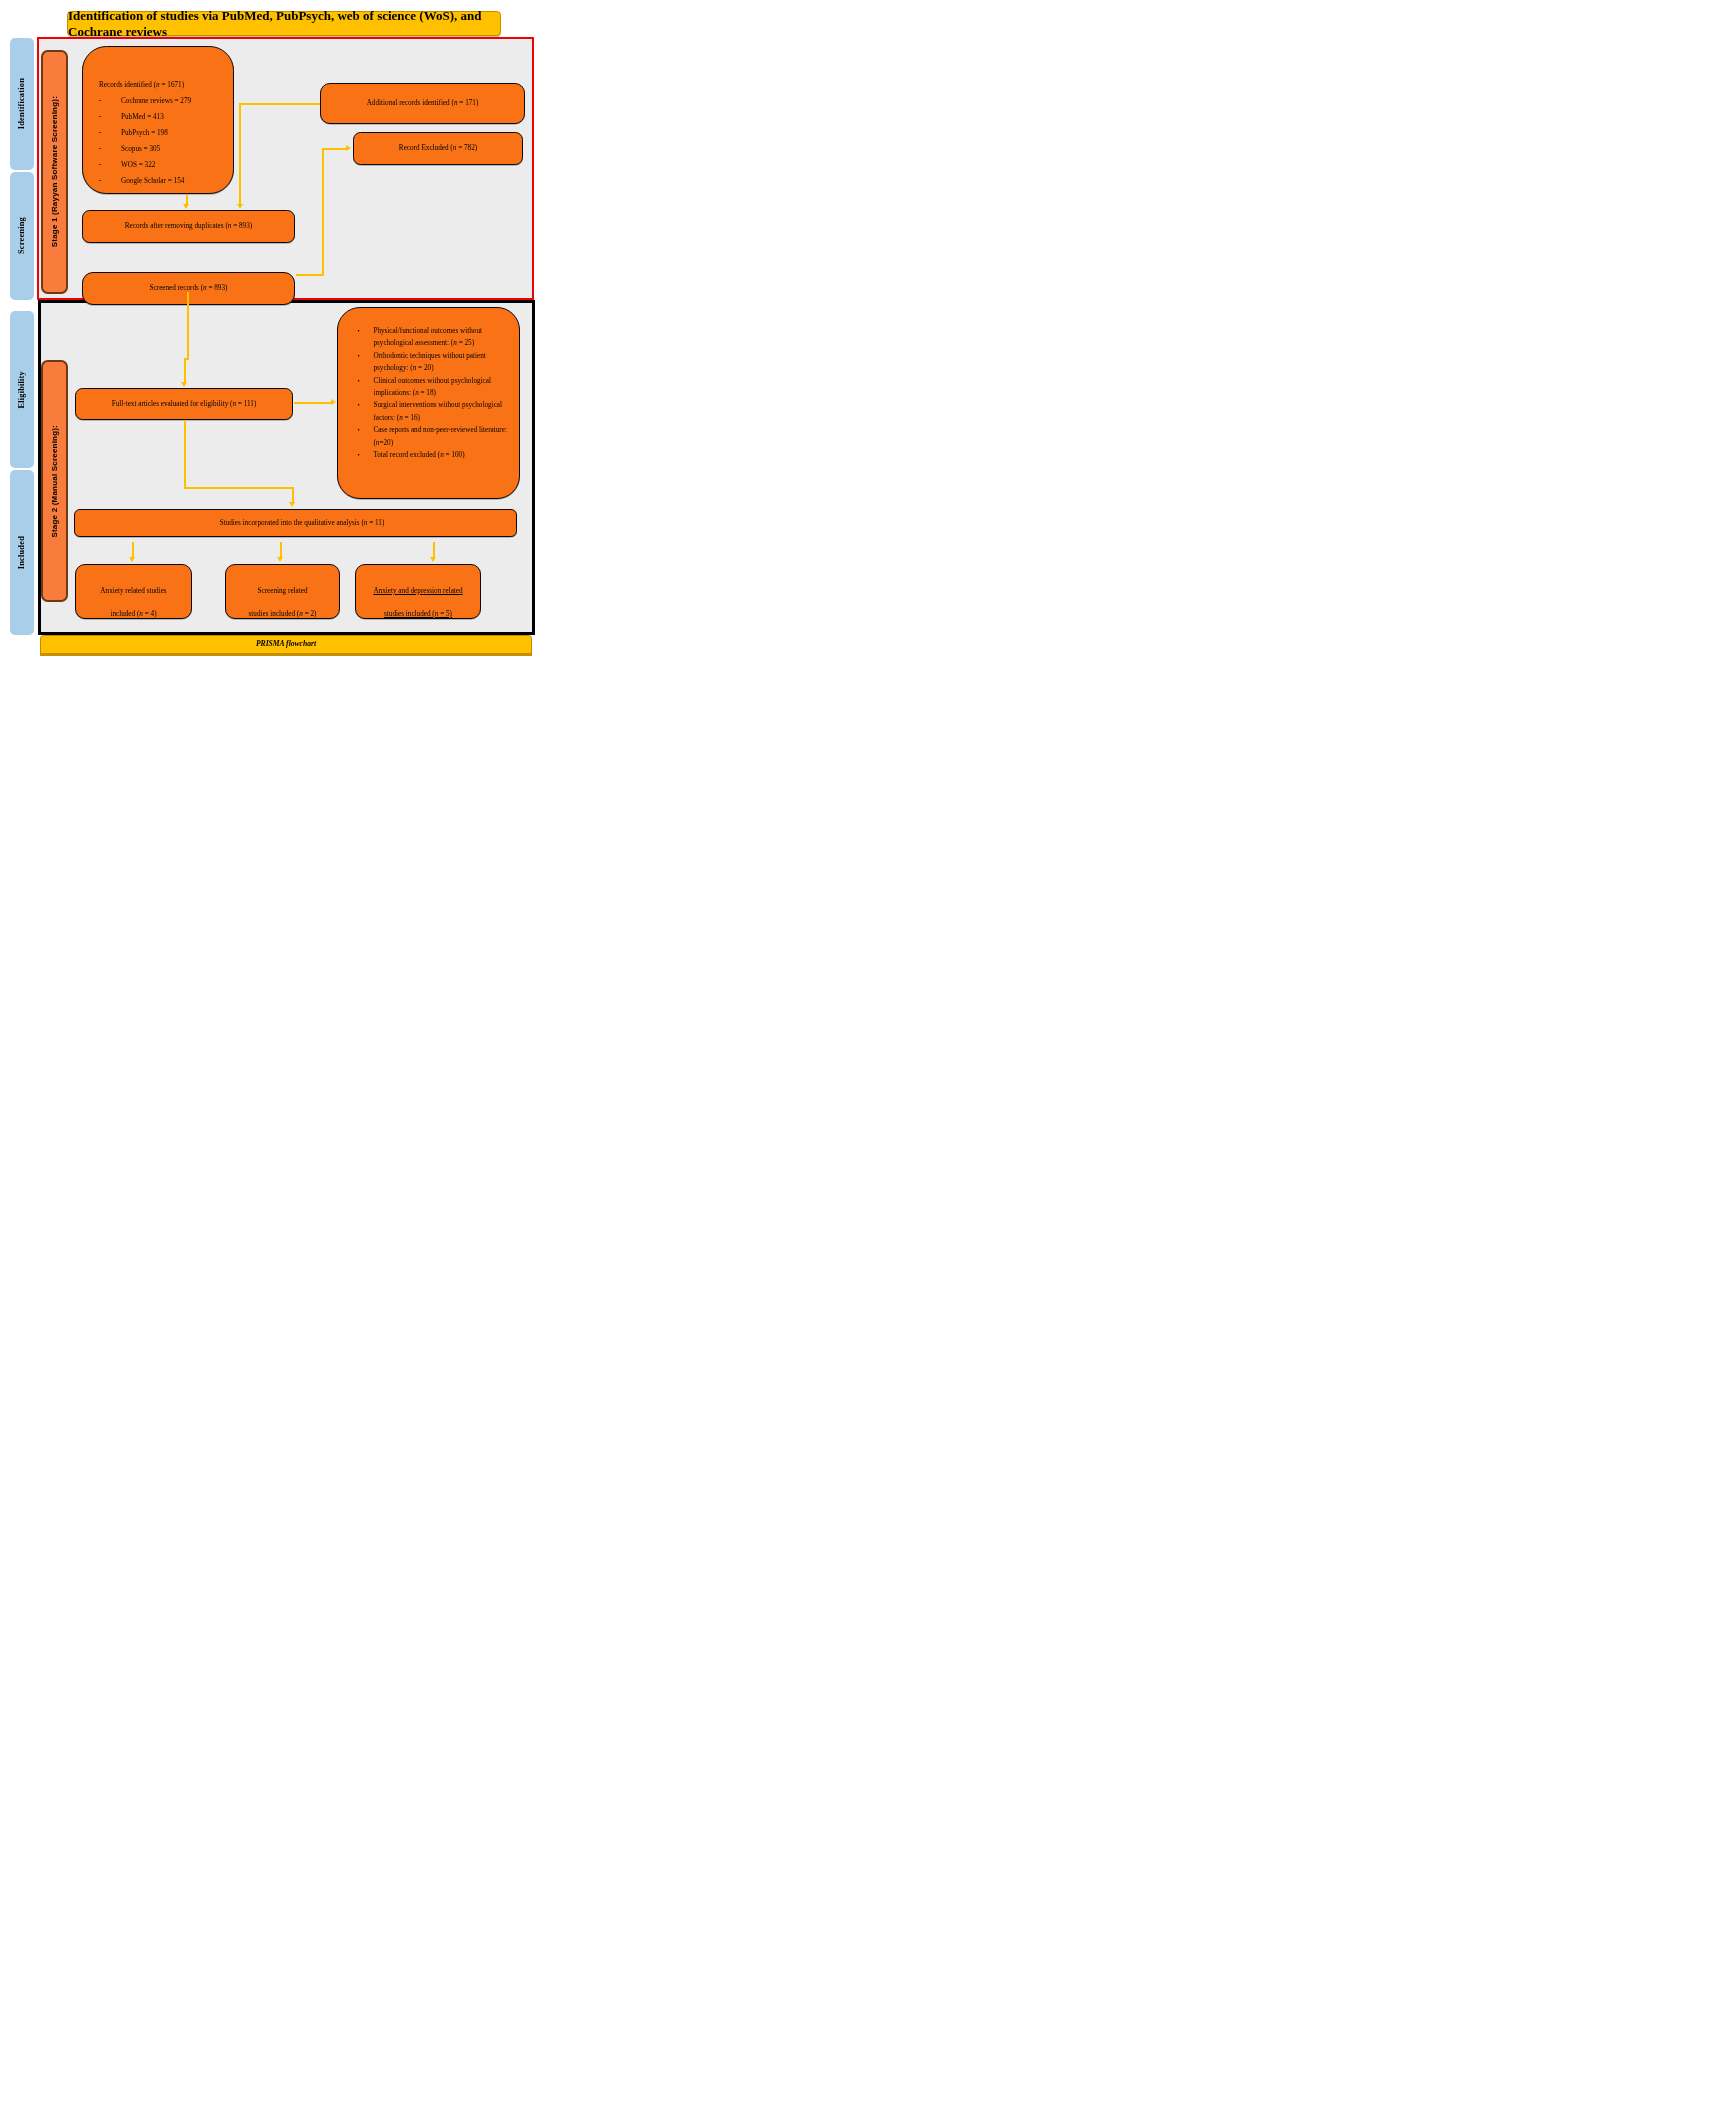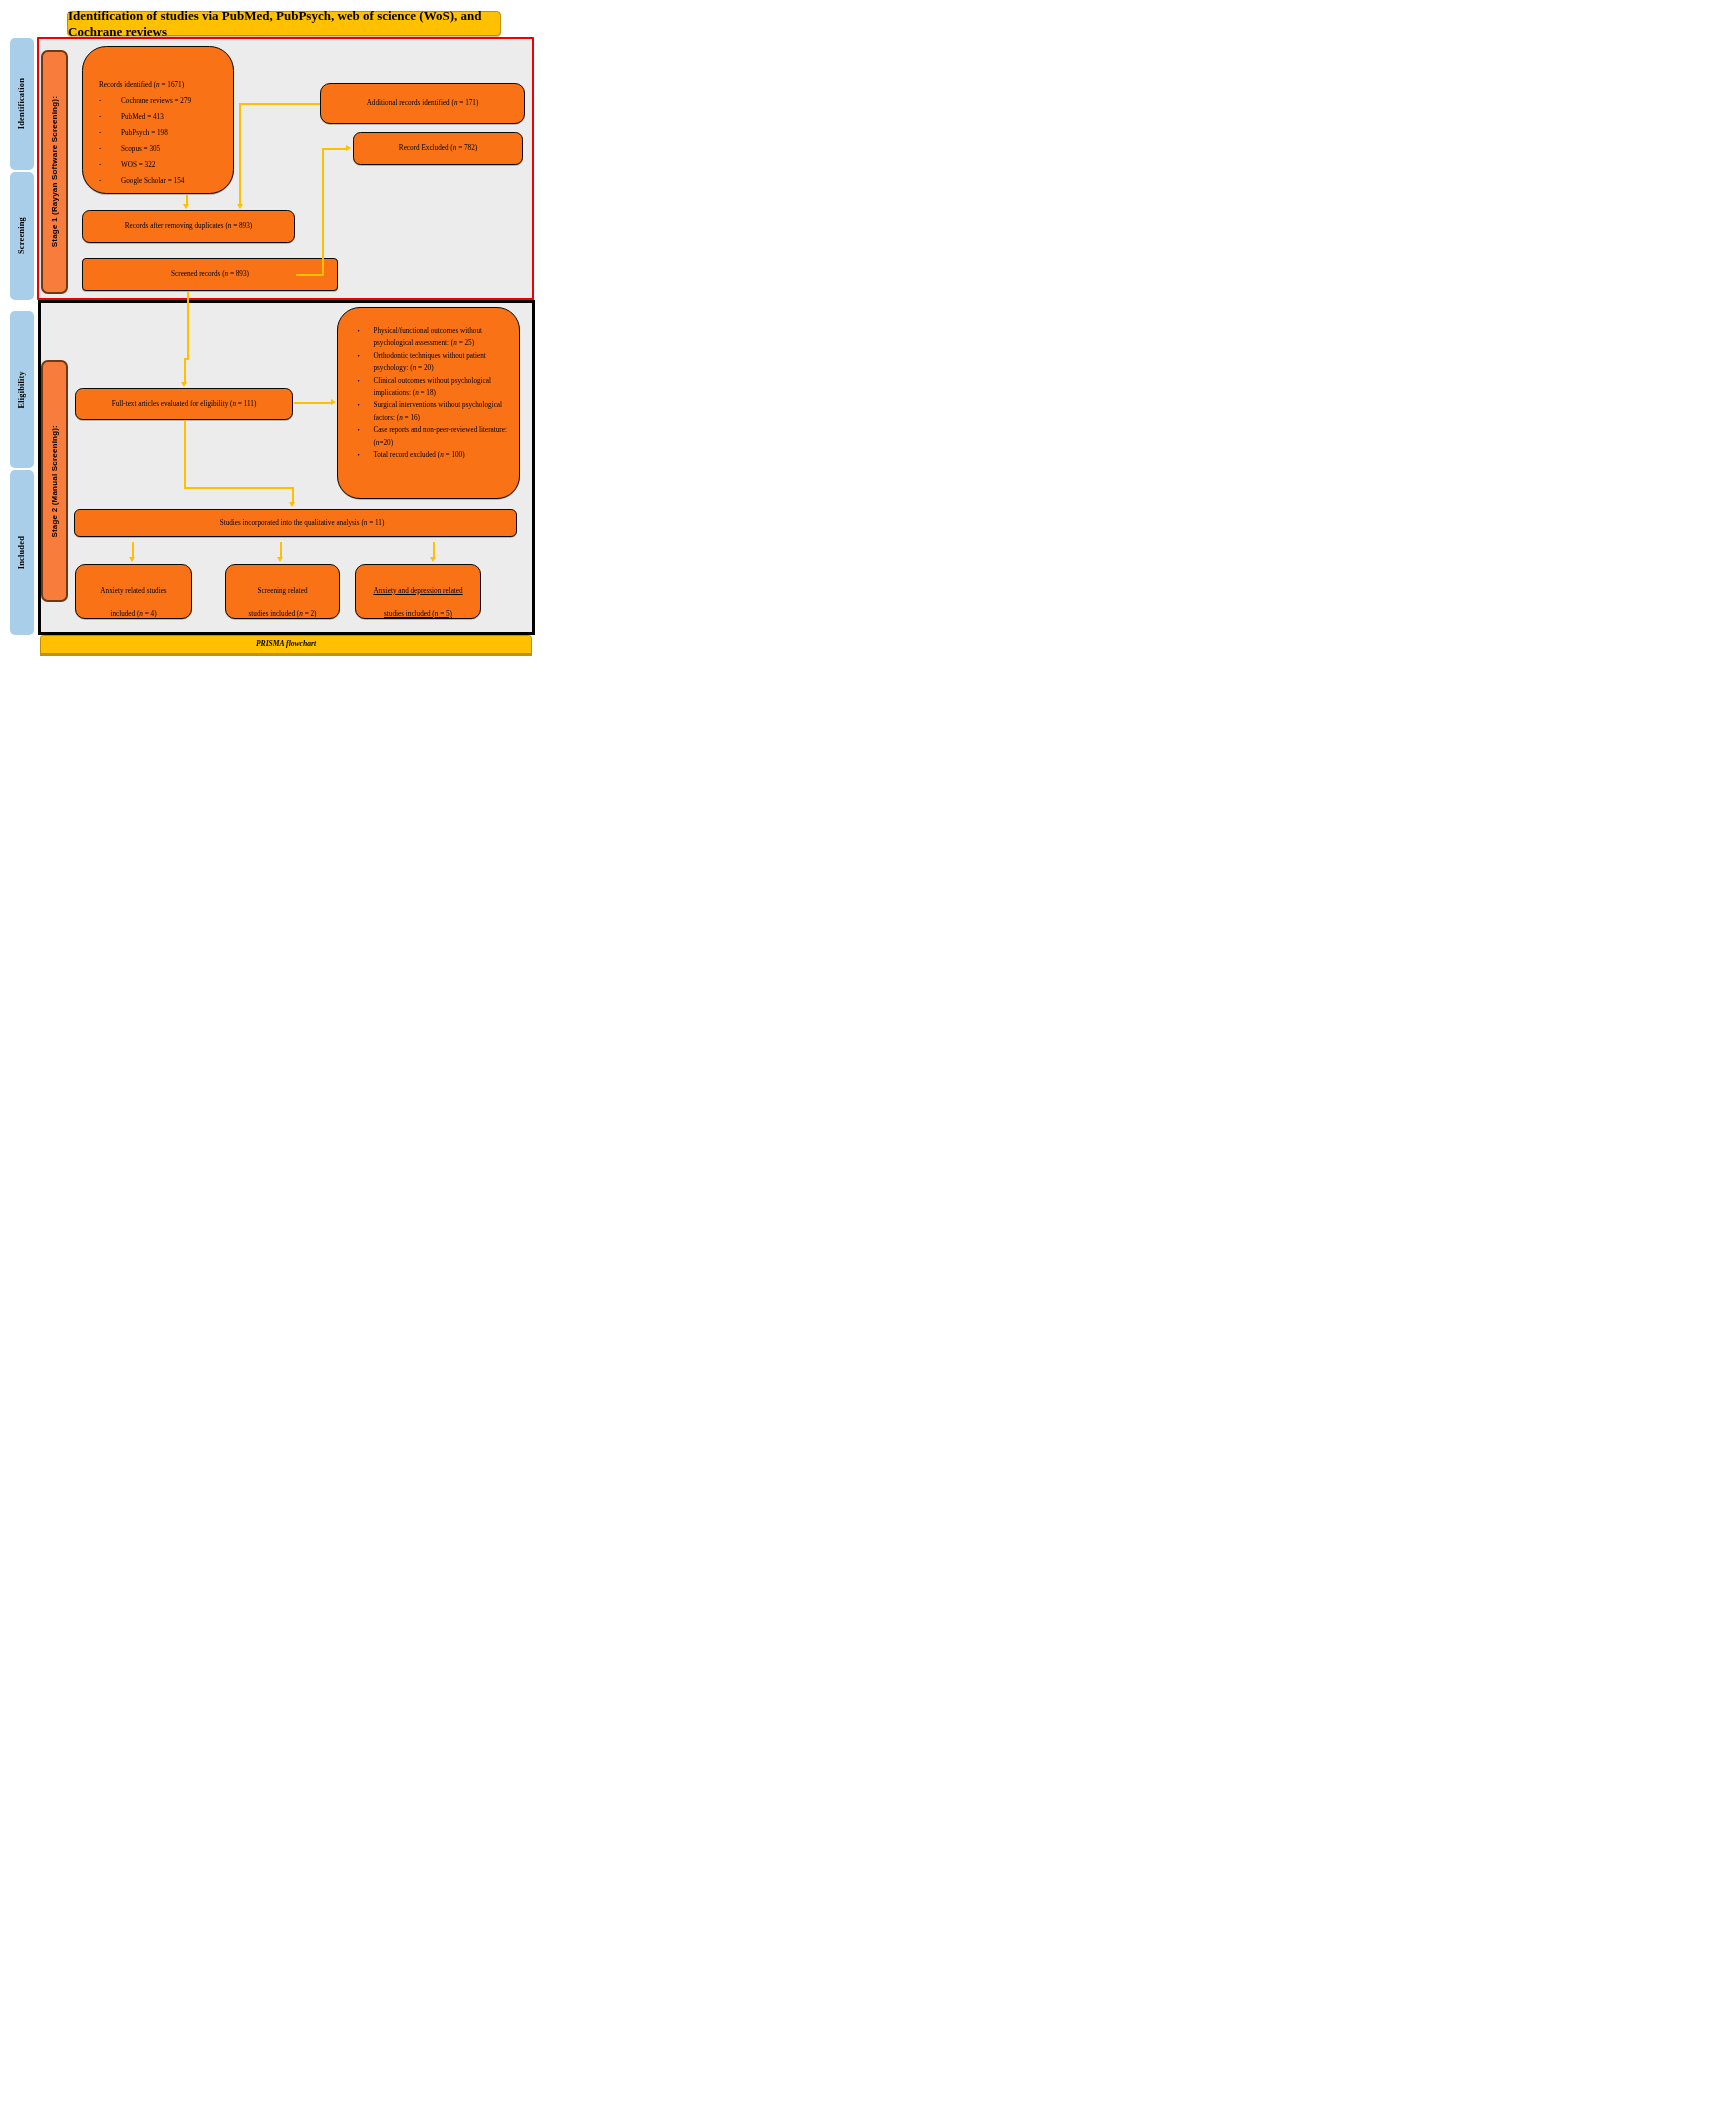--- a/index.html
+++ b/index.html
@@ -52,21 +52,21 @@
   }
   .fbox i { font-style:italic; }
   .records-identified { left:82px; top:46px; width:152px; height:148px; border-radius:24.5px;
     display:block; text-align:left; padding:30px 5.9px 0 16px; }
   .records-identified .title { line-height:16px; }
   .records-identified .row { display:flex; line-height:16px; }
   .records-identified .marker { width:22px; flex:0 0 22px; }
   .additional { left:320px; top:83px; width:205px; height:41px; border-radius:10px; }
   .excluded   { left:353px; top:132px; width:170px; height:33px; border-radius:7.6px; }
   .dedup      { left:82px; top:210px; width:213px; height:33px; border-radius:7.6px; }
-  .screened   { left:82px; top:258px; width:256px; height:33px; border-radius:4px; }
+  .screened   { left:82px; top:272px; width:213px; height:33px; border-radius:11px; }
   .fulltext   { left:75px; top:388px; width:218px; height:32px; border-radius:7.6px; }
   .exclusion  { left:337px; top:307px; width:183px; height:192px; border-radius:23px;
     display:block; text-align:left; padding:17px 10px 0 19.4px; }
   .exclusion .row { display:flex; line-height:12.4px; }
   .exclusion .marker { width:16px; flex:0 0 16px; font-size:6.3px; }
   .studies    { left:74px; top:509px; width:443px; height:28px; border-radius:5.9px;padding-left:13px; }
   .result     { top:564px; height:55px; border-radius:10px; display:block; padding-top:15px; }
   .result .bline { line-height:23px; }
   .result.anx    { left:75px; width:117px; }
   .result.dep    { left:225px; width:115px; }

